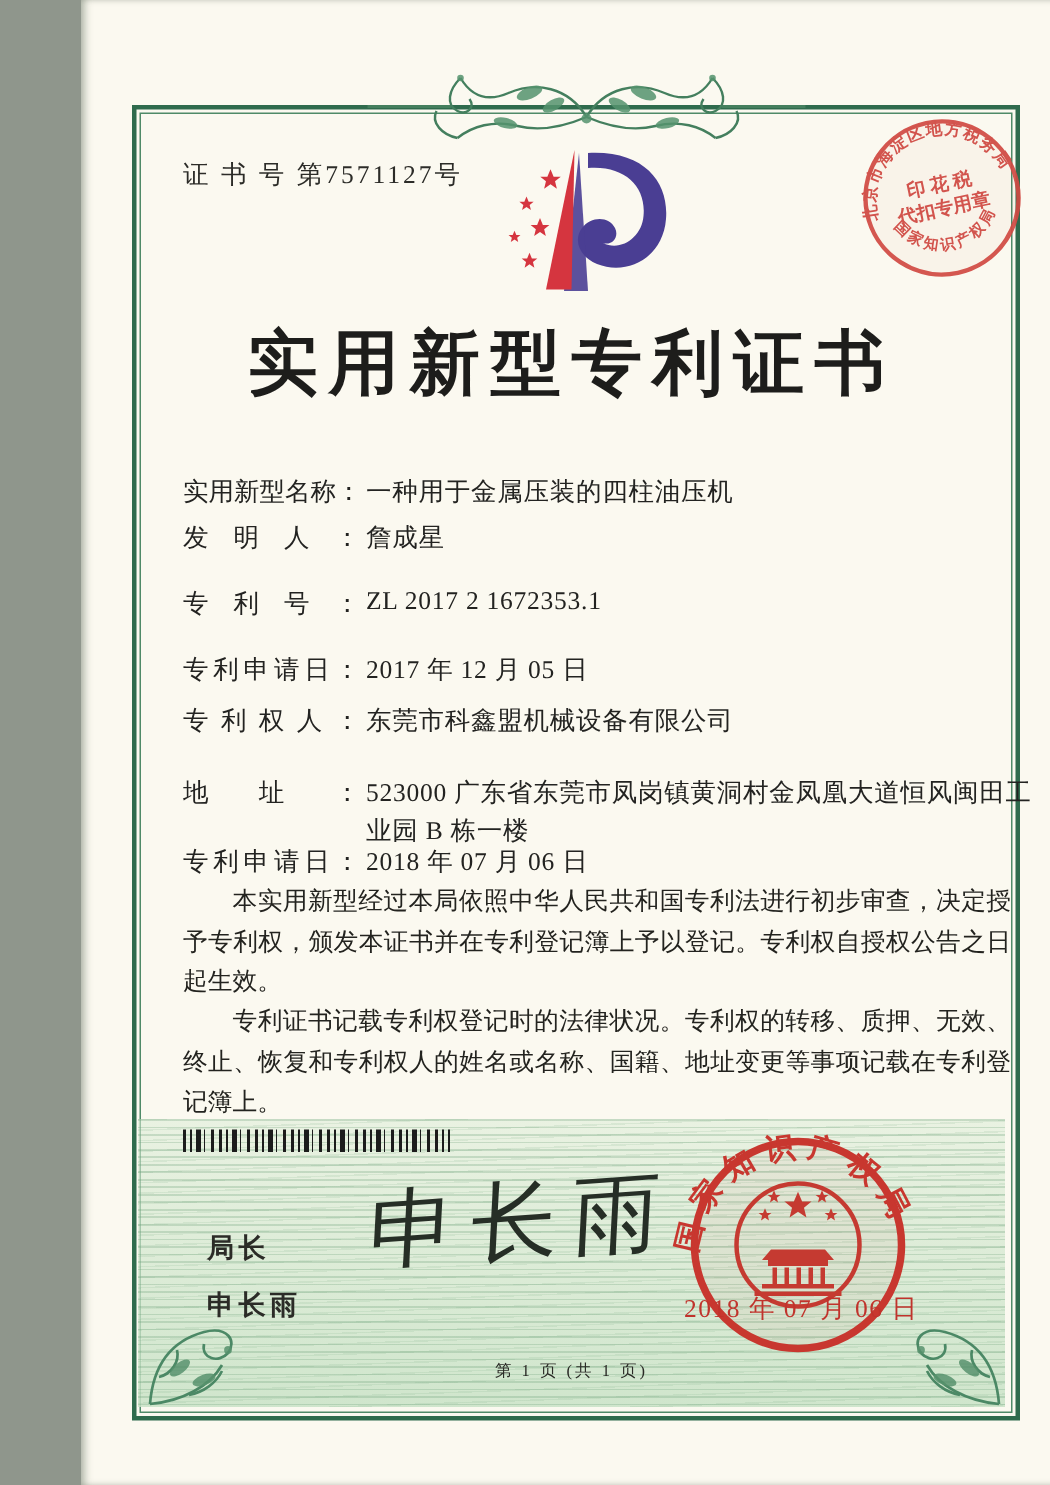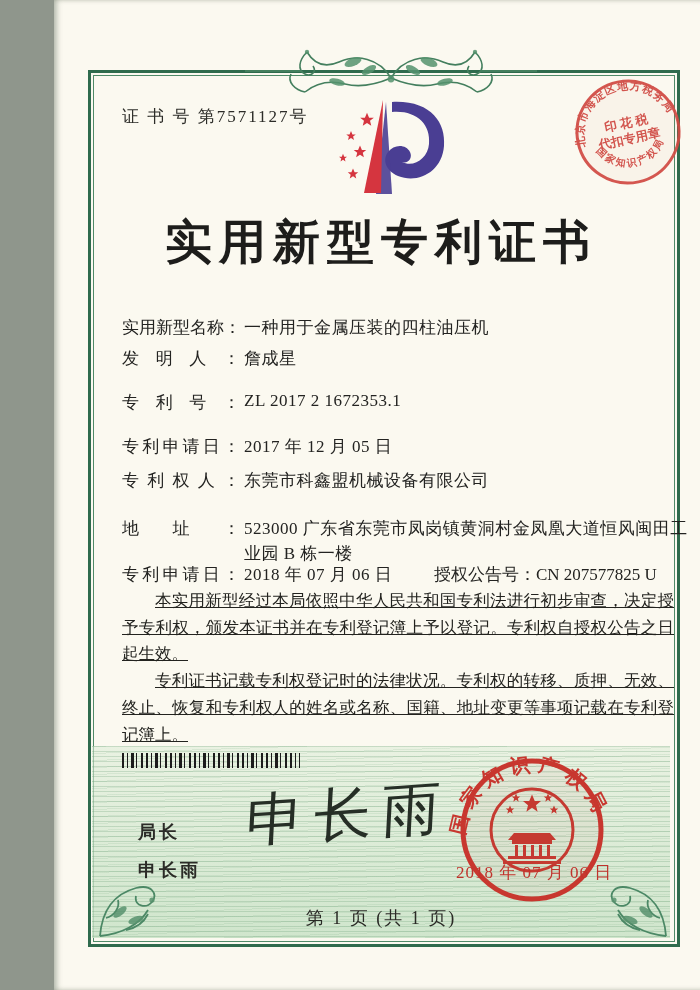--- a/index.html
+++ b/index.html
@@ -36,21 +36,21 @@
     display:inline-block;width:118px;vertical-align:top;
     text-align:justify;text-align-last:justify;-moz-text-align-last:justify;
   }
   .val{display:inline-block;vertical-align:top;margin-left:4px;letter-spacing:.5px;}
   .val.wrap{white-space:normal;width:452px;line-height:1.45;}
   .grant-right{position:absolute;left:312px;top:0;white-space:nowrap;}
   .body-text{
     position:absolute;left:68px;top:588px;width:552px;
     font-size:16.5px;line-height:1.62;color:#23231f;text-align:justify;
   }
-  .body-text p{margin:0;text-indent:2em;text-decoration:underline;}
+  .body-text p{margin:0;text-indent:2em;}
   .guilloche{
     position:absolute;left:38px;top:746px;width:578px;height:192px;
     background:
       repeating-linear-gradient(180deg, rgba(105,158,118,.28) 0 1px, rgba(255,255,255,0) 1px 5px),
       repeating-linear-gradient(178deg, rgba(125,175,135,.16) 0 1px, rgba(255,255,255,0) 1px 7px),
       linear-gradient(180deg, rgba(219,236,214,.55), rgba(200,226,198,.85));
   }
   .barcode{
     position:absolute;left:68px;top:753px;width:178px;height:15px;
     background:
@@ -63,21 +63,21 @@
   }
   .director{position:absolute;left:84px;top:820px;font-size:18px;color:#2b2b27;letter-spacing:3px;font-weight:600;}
   .director div{margin-bottom:14px;}
   .autograph{
     position:absolute;left:192px;top:776px;
     font-size:58px;color:#262e26;letter-spacing:10px;font-weight:500;
     transform:rotate(-4deg) skewX(-7deg);
   }
   .footer{
     position:absolute;left:34px;top:906px;width:586px;text-align:center;
-    font-size:18px;letter-spacing:2px;color:#2a2a26;
+    font-size:11px;letter-spacing:2px;color:#2a2a26;
   }
   .tax-stamp{position:absolute;left:518px;top:76px;transform:rotate(-12deg);opacity:.92;}
   .cnipa-seal{position:absolute;left:394px;top:748px;}
   .logo{position:absolute;left:280px;top:98px;}
   .ornament-top{position:absolute;left:187px;top:44px;}
   .flourish{position:absolute;opacity:.9;}
   .flourish.left{left:42px;top:858px;}
   .flourish.right{left:544px;top:858px;transform:scaleX(-1);}
 </style>
 </head>
@@ -164,23 +164,20 @@
       <span class="lab">专利申请日：</span><span class="val">2017 年 12 月 05 日</span>
     </div>
     <div class="frow" style="top:469px">
       <span class="lab">专利权人：</span><span class="val">东莞市科鑫盟机械设备有限公司</span>
     </div>
     <div class="frow" style="top:517px">
       <span class="lab">地址：</span><span class="val wrap">523000 广东省东莞市凤岗镇黄洞村金凤凰大道恒风闽田工业园 B 栋一楼</span>
     </div>
     <div class="frow" style="top:563px">
       <span class="lab">专利申请日：</span><span class="val">2018 年 07 月 06 日</span>
-      <span class="grant-right">
-        <span>授权公告号：</span><span>CN 207577825 U</span>
-      </span>
     </div>
   </div>
 
   <div class="body-text">
     <p>本实用新型经过本局依照中华人民共和国专利法进行初步审查，决定授予专利权，颁发本证书并在专利登记簿上予以登记。专利权自授权公告之日起生效。</p>
     <p>专利证书记载专利权登记时的法律状况。专利权的转移、质押、无效、终止、恢复和专利权人的姓名或名称、国籍、地址变更等事项记载在专利登记簿上。</p>
   </div>
 
   <div class="guilloche"></div>
 

